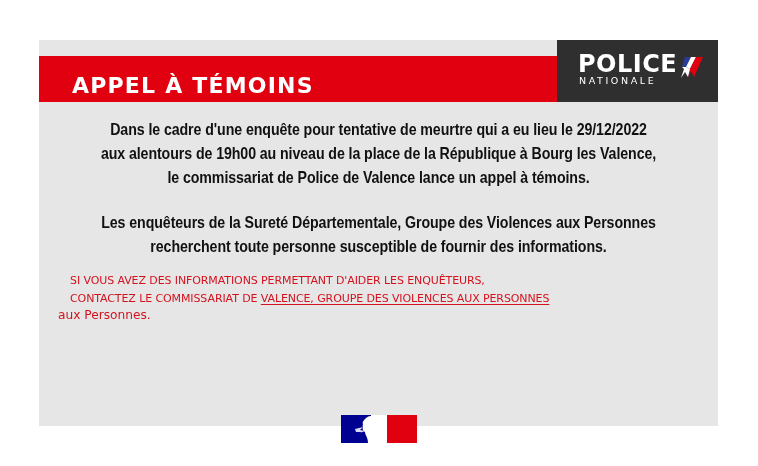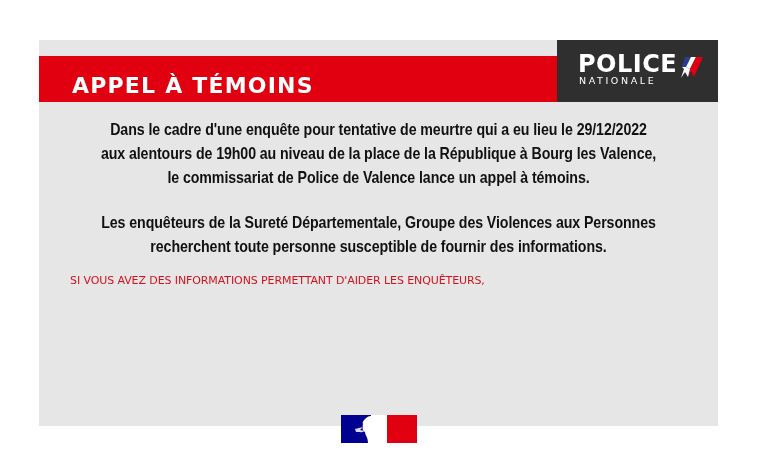--- a/index.html
+++ b/index.html
@@ -170,20 +170,22 @@
     <span class="line">le commissariat de Police de Valence lance un appel à témoins.</span>
   </div>
 
   <div class="main-text para2">
     <span class="line">Les enquêteurs de la Sureté Départementale, Groupe des Violences aux Personnes</span>
     <span class="line">recherchent toute personne susceptible de fournir des informations.</span>
   </div>
 
   <div class="contact">
     <span class="line caps">SI VOUS AVEZ DES INFORMATIONS PERMETTANT D'AIDER LES ENQUÊTEURS,</span>
+    <span class="line caps"><span>CONTACTEZ LE COMMISSARIAT DE </span><a>VALENCE, GROUPE DES VIOLENCES AUX PERSONNES</a></span>
+    <span class="line">aux Personnes.</span>
   </div>
 
 </div>
 
 <svg class="republic-logo" viewBox="0 0 76 28">
   <rect x="0" y="0" width="30" height="28" fill="#000091"></rect>
   <rect x="46" y="0" width="30" height="28" fill="#e1000f"></rect>
   <rect x="30" y="0" width="16" height="28" fill="#ffffff"></rect>
   <path d="M27,28 C27,22 24,20 24,17 C22,16 21,14 22,12 C21,11 22,10 22,9 C21,8 22,6 24,4 C26,1 31,0 35,1 C40,2 43,6 42,11 C42,15 40,18 41,21 C42,24 45,26 46,28 Z" fill="#ffffff"></path>
   <path d="M14,14 L22,12 L19,15 L24,16 L17,19 L21,17 L15,17 Z" fill="#ffffff" opacity="0.85"></path>

